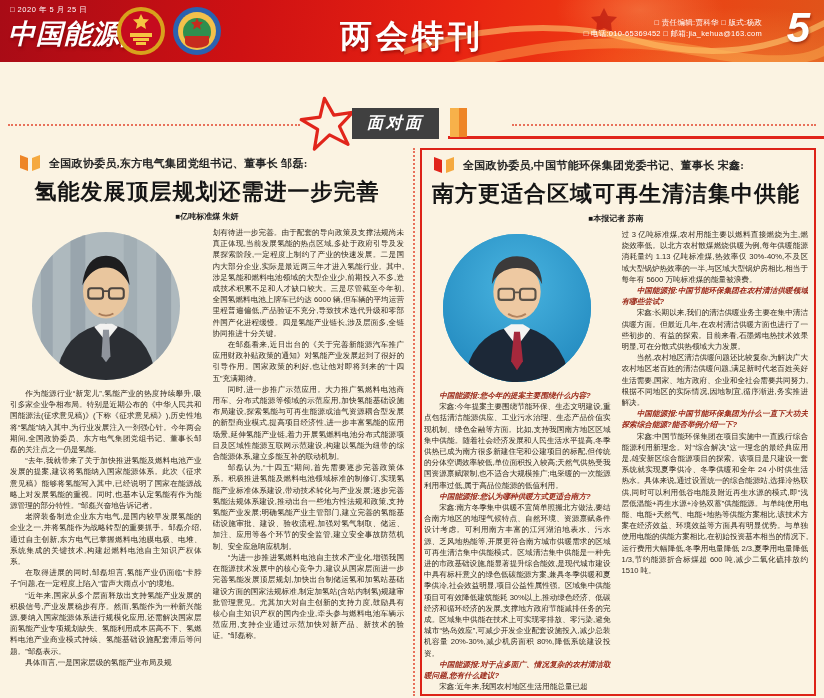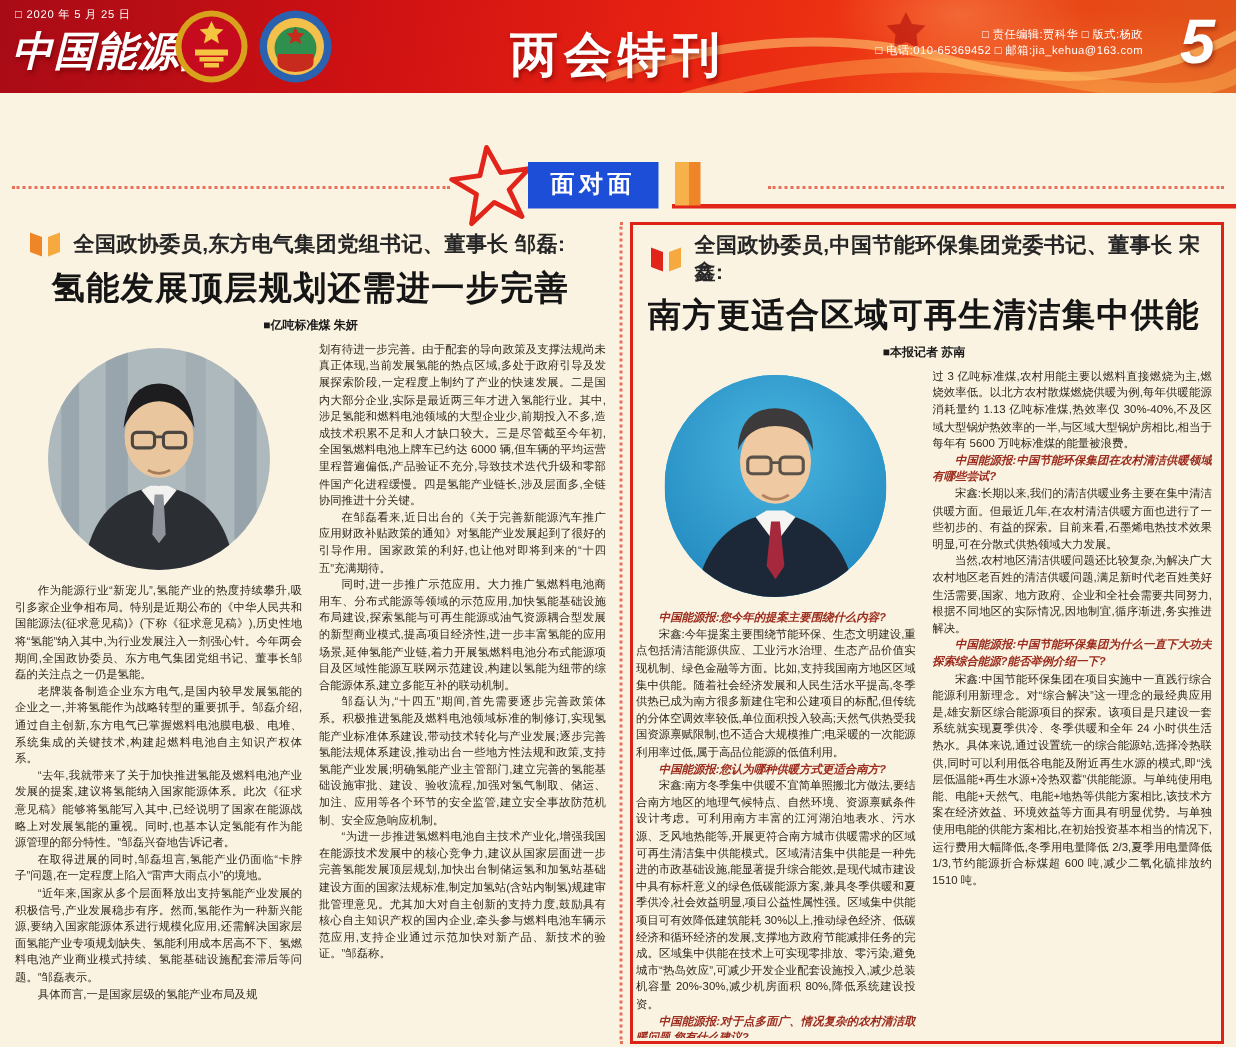--- a/index.html
+++ b/index.html
@@ -25,35 +25,35 @@
     line-height:11px;letter-spacing:.3px;}
   .m-page{position:absolute;right:14px;top:4px;color:#fff;font-size:42px;font-weight:bold;
     font-style:italic;text-shadow:1px 2px 3px rgba(90,0,0,.45);}
 
   
   .dotted{position:absolute;height:0;border-top:2px dotted #e8705a;}
   .dot-l{left:8px;top:124px;width:292px;}
   .dot-r{left:512px;top:124px;width:304px;}
   .red-rule{position:absolute;left:448px;top:136px;width:376px;height:3px;background:#e1251b;}
   .star-outline{position:absolute;left:298px;top:94px;width:60px;height:60px;}
-  .badge{position:absolute;left:352px;top:108px;background:#1d4ed8;color:#fff;
-    font-size:16px;font-weight:bold;letter-spacing:3px;padding:5px 15px;}
+  .badge{position:absolute;left:352px;top:108px;background:#404040;color:#fff;
+    font-size:16px;font-weight:bold;letter-spacing:3px;padding:5px 15px;font-style:italic;}
   .badge-accent{position:absolute;left:450px;top:108px;width:17px;height:29px;
     background:linear-gradient(90deg,#f7b14a 0%,#f7b14a 55%,#ee8527 55%,#ee8527 100%);}
 
   
   .articles{position:absolute;left:8px;top:148px;width:808px;height:548px;display:flex;}
   .art{box-sizing:border-box;display:flex;flex-direction:column;}
   .art-left{width:402px;padding:2px 6px 0 2px;}
   .v-sep{width:2px;border-left:2px dotted #e8705a;margin:0 3px;}
   .art-right{flex:1;border:2.5px solid #dd2318;padding:2px 6px 2px 2px;justify-content:space-between;}
 
   .kicker-row{display:flex;align-items:center;gap:7px;margin:3px 0 1px 8px;}
   .book-icon{flex:0 0 auto;}
-  .kicker{font-size:14px;font-weight:bold;color:#262626;letter-spacing:.3px;}
+  .kicker{font-size:11px;font-weight:bold;color:#262626;letter-spacing:.3px;font-family:Liberation Serif, serif;}
   .headline{text-align:center;font-size:22px;font-weight:900;color:#151515;margin:3px 0 4px;
     letter-spacing:1px;font-family:"DejaVu Sans",sans-serif;}
   .byline{text-align:center;font-size:8px;font-weight:bold;color:#1a1a1a;margin-bottom:5px;}
 
   .cols{display:flex;gap:11px;flex:1;overflow:hidden;}
   .col{flex:1;overflow:hidden;text-align:justify;}
   .para{font-size:7.6px;line-height:11.2px;color:#30291f;text-indent:2em;margin:0;}
   .para.q{color:#9c2c1d;font-weight:bold;font-style:italic;}
   .para.cont{text-indent:0;}
   .photo-wrap{width:148px;height:148px;border-radius:50%;overflow:hidden;margin:5px auto 8px;
@@ -133,22 +133,22 @@
               <path d="M48 66 L52 66 L53 84 L50 88 L47 84 Z" fill="#8f949c"></path>
               <ellipse cx="50" cy="40" rx="15.5" ry="18.5" fill="#e9c69e"></ellipse>
               <path d="M34 36 Q36 16 50 16 Q64 16 66 36 Q60 24 50 24 Q40 24 34 36 Z" fill="#1d1d1f"></path>
               <rect x="38" y="38" width="10" height="7" rx="2" fill="none" stroke="#4c4640" stroke-width="1.4"></rect>
               <rect x="52" y="38" width="10" height="7" rx="2" fill="none" stroke="#4c4640" stroke-width="1.4"></rect>
               <line x1="48" y1="40" x2="52" y2="40" stroke="#4c4640" stroke-width="1.2"></line>
               <path d="M45 55 Q50 58 55 55" fill="none" stroke="#a87c5a" stroke-width="1.2"></path>
             </svg>
           </div>
           <p class="para">作为能源行业“新宠儿”,氢能产业的热度持续攀升,吸引多家企业争相布局。特别是近期公布的《中华人民共和国能源法(征求意见稿)》(下称《征求意见稿》),历史性地将“氢能”纳入其中,为行业发展注入一剂强心针。今年两会期间,全国政协委员、东方电气集团党组书记、董事长邹磊的关注点之一仍是氢能。</p>
+          <p class="para">“去年,我就带来了关于加快推进氢能及燃料电池产业发展的提案,建议将氢能纳入国家能源体系。此次《征求意见稿》能够将氢能写入其中,已经说明了国家在能源战略上对发展氢能的重视。同时,也基本认定氢能有作为能源管理的部分特性。”邹磊兴奋地告诉记者。</p>
           <p class="para">老牌装备制造企业东方电气,是国内较早发展氢能的企业之一,并将氢能作为战略转型的重要抓手。邹磊介绍,通过自主创新,东方电气已掌握燃料电池膜电极、电堆、系统集成的关键技术,构建起燃料电池自主知识产权体系。</p>
-          <p class="para">“去年,我就带来了关于加快推进氢能及燃料电池产业发展的提案,建议将氢能纳入国家能源体系。此次《征求意见稿》能够将氢能写入其中,已经说明了国家在能源战略上对发展氢能的重视。同时,也基本认定氢能有作为能源管理的部分特性。”邹磊兴奋地告诉记者。</p>
           <p class="para">在取得进展的同时,邹磊坦言,氢能产业仍面临“卡脖子”问题,在一定程度上陷入“雷声大雨点小”的境地。</p>
           <p class="para">“近年来,国家从多个层面释放出支持氢能产业发展的积极信号,产业发展稳步有序。然而,氢能作为一种新兴能源,要纳入国家能源体系进行规模化应用,还需解决国家层面氢能产业专项规划缺失、氢能利用成本居高不下、氢燃料电池产业商业模式持续、氢能基础设施配套滞后等问题。”邹磊表示。</p>
           <p class="para">具体而言,一是国家层级的氢能产业布局及规</p>
         </div>
         <div class="col">
           <p class="para cont">划有待进一步完善。由于配套的导向政策及支撑法规尚未真正体现,当前发展氢能的热点区域,多处于政府引导及发展探索阶段,一定程度上制约了产业的快速发展。二是国内大部分企业,实际是最近两三年才进入氢能行业。其中,涉足氢能和燃料电池领域的大型企业少,前期投入不多,造成技术积累不足和人才缺口较大。三是尽管截至今年初,全国氢燃料电池上牌车已约达 6000 辆,但车辆的平均运营里程普遍偏低,产品验证不充分,导致技术迭代升级和零部件国产化进程缓慢。四是氢能产业链长,涉及层面多,全链协同推进十分关键。</p>
           <p class="para">在邹磊看来,近日出台的《关于完善新能源汽车推广应用财政补贴政策的通知》对氢能产业发展起到了很好的引导作用。国家政策的利好,也让他对即将到来的“十四五”充满期待。</p>
           <p class="para">同时,进一步推广示范应用。大力推广氢燃料电池商用车、分布式能源等领域的示范应用,加快氢能基础设施布局建设,探索氢能与可再生能源或油气资源耦合型发展的新型商业模式,提高项目经济性,进一步丰富氢能的应用场景,延伸氢能产业链,着力开展氢燃料电池分布式能源项目及区域性能源互联网示范建设,构建以氢能为纽带的综合能源体系,建立多能互补的联动机制。</p>
           <p class="para">邹磊认为,“十四五”期间,首先需要逐步完善政策体系。积极推进氢能及燃料电池领域标准的制修订,实现氢能产业标准体系建设,带动技术转化与产业发展;逐步完善氢能法规体系建设,推动出台一些地方性法规和政策,支持氢能产业发展;明确氢能产业主管部门,建立完善的氢能基础设施审批、建设、验收流程,加强对氢气制取、储运、加注、应用等各个环节的安全监管,建立安全事故防范机制、安全应急响应机制。</p>
           <p class="para">“为进一步推进氢燃料电池自主技术产业化,增强我国在能源技术发展中的核心竞争力,建议从国家层面进一步完善氢能发展顶层规划,加快出台制储运氢和加氢站基础建设方面的国家法规标准,制定加氢站(含站内制氢)规建审批管理意见。尤其加大对自主创新的支持力度,鼓励具有核心自主知识产权的国内企业,牵头参与燃料电池车辆示范应用,支持企业通过示范加快对新产品、新技术的验证。”邹磊称。</p>

